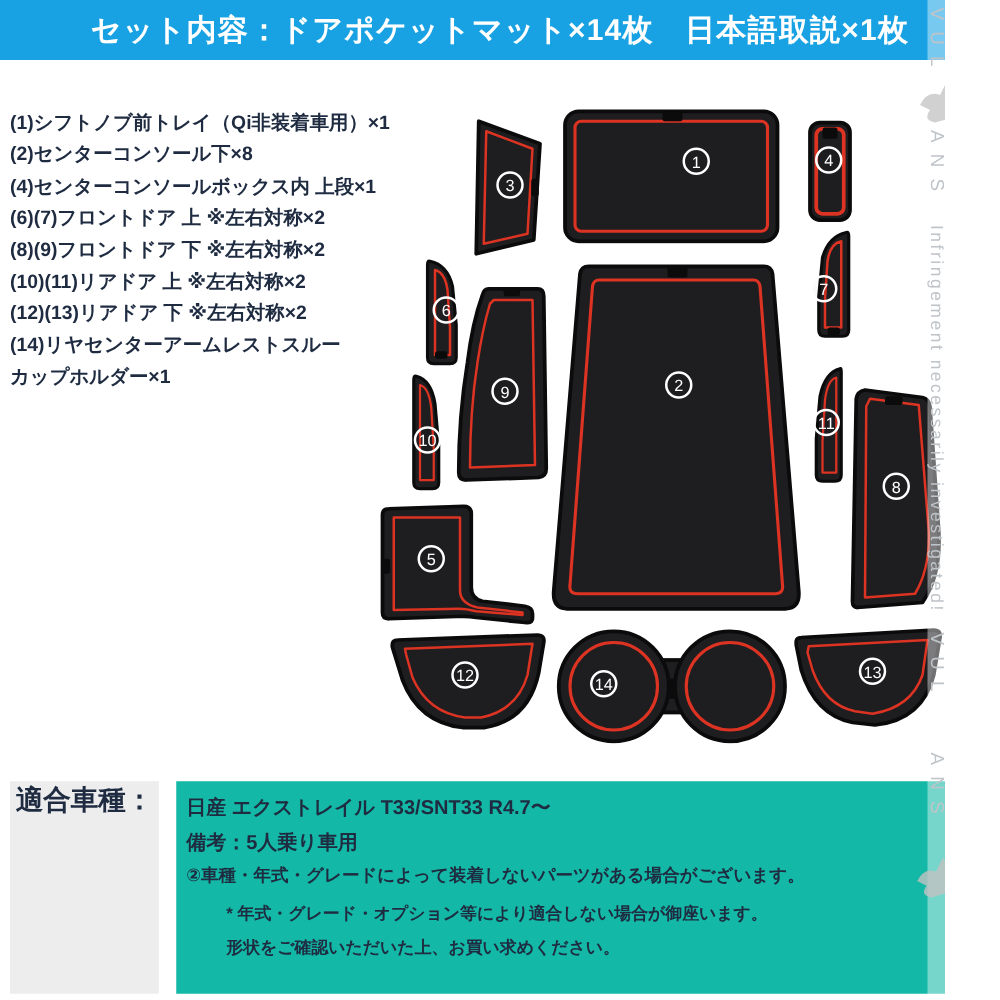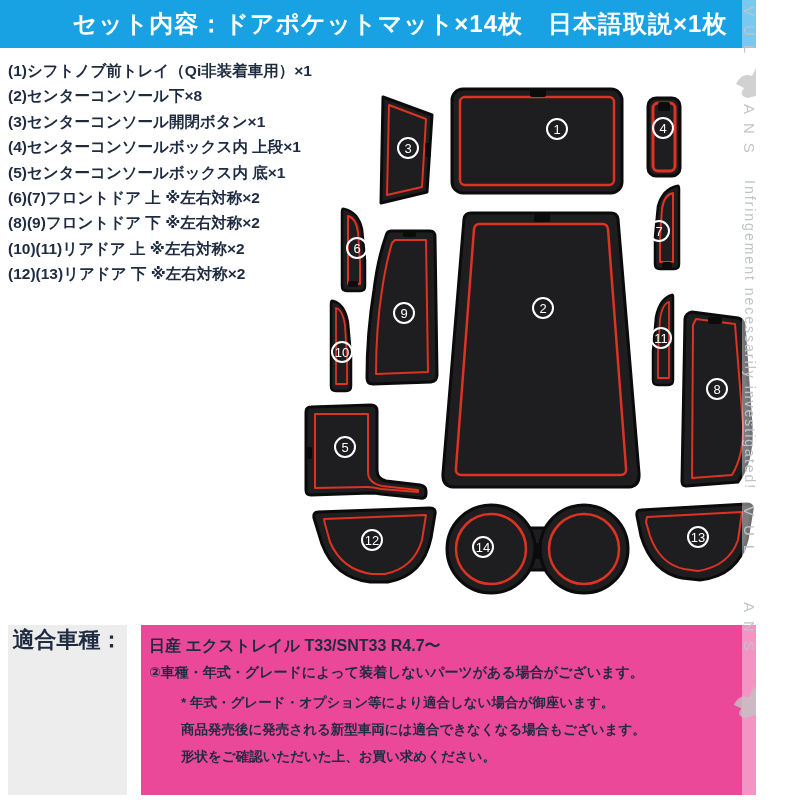--- a/index.html
+++ b/index.html
@@ -5,35 +5,35 @@
   html,body{margin:0;padding:0;}
   body{width:800px;height:800px;font-family:"Liberation Sans","DejaVu Sans",sans-serif;}
   .stage{position:relative;width:756px;height:800px;background:#ffffff;overflow:hidden;}
 
   
   .header{position:absolute;left:0;top:0;width:800px;height:48px;background:#18a2e3;
     display:flex;align-items:center;justify-content:center;}
   .header .title{color:#ffffff;font-weight:bold;font-size:24px;letter-spacing:1px;}
 
   
-  .parts-list{position:absolute;left:8px;top:58px;width:330px;list-style:none;margin:0;padding:0;}
+  .parts-list{position:absolute;left:8px;top:86px;width:330px;list-style:none;margin:0;padding:0;}
   .parts-list li{font-size:15.5px;font-weight:bold;color:#1e2b40;line-height:25.4px;white-space:nowrap;}
 
   
   .photo{position:absolute;left:290px;top:55px;width:510px;height:560px;}
   .mat{position:absolute;}
   .badge{position:absolute;width:22px;height:22px;border:2px solid #fff;border-radius:50%;
     color:#fff;font-size:13px;font-weight:normal;display:flex;align-items:center;justify-content:center;
     z-index:5;box-sizing:border-box;background:rgba(0,0,0,0.02);}
 
   
   .compat-label-box{position:absolute;left:8px;top:625px;width:119px;height:170px;background:#ededee;
     display:flex;align-items:flex-start;justify-content:center;}
   .compat-label{font-size:22px;font-weight:bold;color:#1e2b40;}
-  .compat-box{position:absolute;left:141px;top:625px;width:659px;height:170px;background:#ec4899;
+  .compat-box{position:absolute;left:141px;top:625px;width:659px;height:170px;background:#14b8a6;
     box-sizing:border-box;padding:11px 0 14px 8px;color:#1e2b40;}
   .compat-box .c-bold{font-size:16px;font-weight:bold;margin-bottom:7px;}
   .compat-box .c-warn{font-size:14px;font-weight:bold;margin-bottom:12px;}
   .compat-box .c-fine{font-size:13.5px;font-weight:600;margin-bottom:9px;margin-left:32px;}
 
   
   .wm-strip{position:absolute;left:742px;top:0;width:24px;height:800px;background:rgba(255,255,255,0.42);z-index:8;}
   .wm-text{position:absolute;left:741px;top:6px;height:792px;writing-mode:vertical-rl;z-index:9;
     color:#bfc4c9;display:flex;align-items:center;}
   .wm-brand{font-size:15px;letter-spacing:9px;}
@@ -48,27 +48,27 @@
 
 <div class="stage">
 
   <div class="header">
     <span class="title">セット内容：ドアポケットマット×14枚　日本語取説×1枚</span>
   </div>
 
   <ul class="parts-list">
       <li>(1)シフトノブ前トレイ（Qi非装着車用）×1</li>
       <li>(2)センターコンソール下×8</li>
-      <li>(3)センターコンソール開閉ボタン×1</li>
       <li>(4)センターコンソールボックス内 上段×1</li>
-      <li>(5)センターコンソールボックス内 底×1</li>
       <li>(6)(7)フロントドア 上 ※左右対称×2</li>
       <li>(8)(9)フロントドア 下 ※左右対称×2</li>
       <li>(10)(11)リアドア 上 ※左右対称×2</li>
       <li>(12)(13)リアドア 下 ※左右対称×2</li>
+      <li>(14)リヤセンターアームレストスルー</li>
+      <li>カップホルダー×1</li>
     </ul>
 
   <div class="photo">
 
     <svg class="mat" style="left:160px;top:32px" width="174" height="108" viewBox="0 0 174 108">
       <rect x="2" y="2" width="170" height="104" rx="11" fill="#1e1e21" stroke="#0b0b0c" stroke-width="3"></rect>
       <rect x="10" y="10" width="154" height="88" rx="5" fill="none" stroke="#dc3322" stroke-width="2.5"></rect>
       <rect x="80" y="2" width="16" height="8" rx="2" fill="#0b0b0c"></rect>
     </svg>
 
@@ -163,23 +163,23 @@
     <div class="badge" style="left:71px;top:474px">12</div>
     <div class="badge" style="left:397px;top:471px">13</div>
     <div class="badge" style="left:182px;top:481px">14</div>
   </div>
 
   <div class="compat-label-box">
     <span class="compat-label">適合車種：</span>
   </div>
   <div class="compat-box">
     <div class="c-bold">日産 エクストレイル T33/SNT33 R4.7〜</div>
+    <div class="c-bold">備考：5人乗り車用</div>
     <div class="c-warn">②車種・年式・グレードによって装着しないパーツがある場合がございます。</div>
     <div class="c-fine">* 年式・グレード・オプション等により適合しない場合が御座います。</div>
-    <div class="c-fine">商品発売後に発売される新型車両には適合できなくなる場合もございます。</div>
     <div class="c-fine">形状をご確認いただいた上、お買い求めください。</div>
   </div>
 
   <div class="wm-strip"></div>
   <div class="wm-text">
     <span class="wm-brand">VUL</span>
     <span class="wm-brand wm-gap1">ANS</span>
     <span class="wm-slogan">Infringement necessarily investigated!</span>
     <span class="wm-brand wm-brand2">VUL</span>
     <span class="wm-brand wm-gap2">ANS</span>

